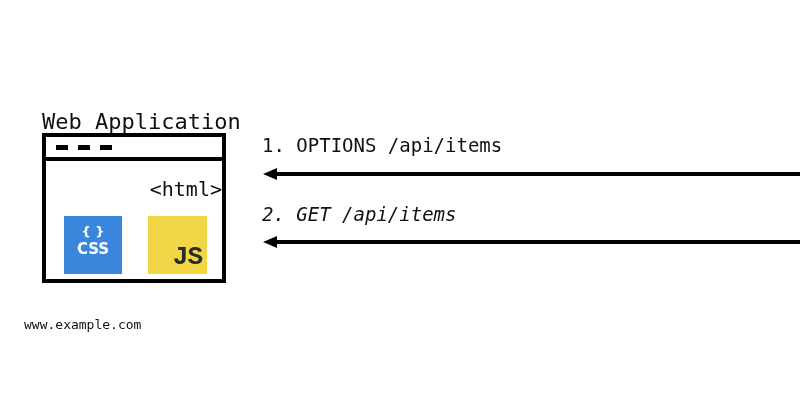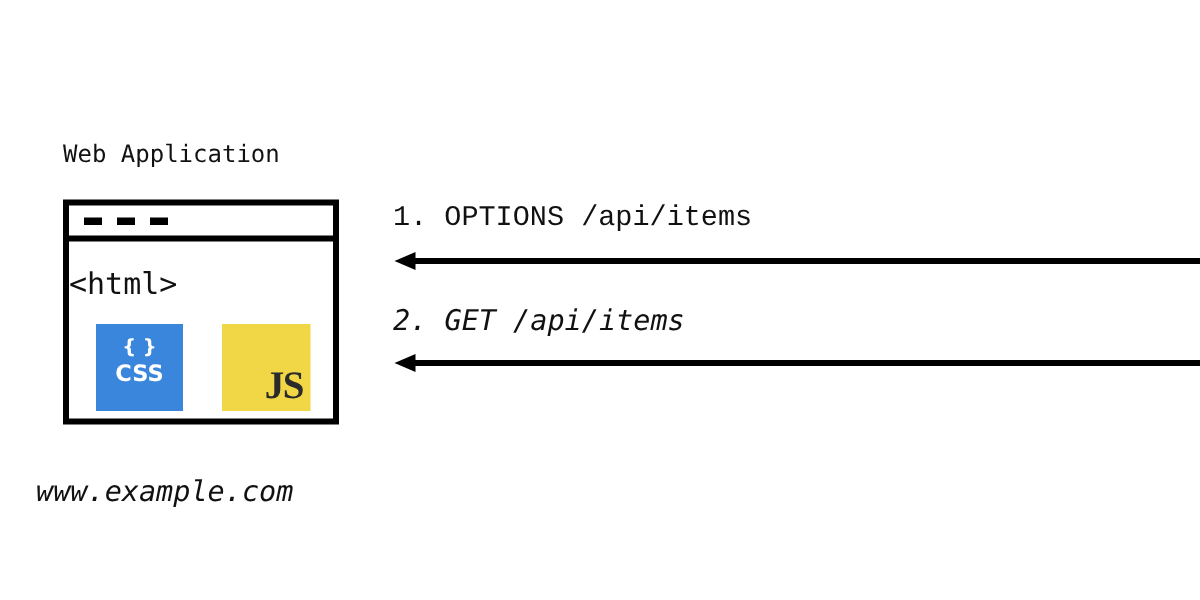--- a/index.html
+++ b/index.html
@@ -1,34 +1,34 @@
 <!DOCTYPE html>
 <html><head>
 <meta charset="utf-8">
 <style>
   html, body { margin: 0; padding: 0; }
   body { width: 800px; height: 400px; background: #ffffff; position: relative; overflow: hidden;
          font-family: "DejaVu Sans Mono", "Liberation Mono", monospace; color: #111; }
   .abs { position: absolute; }
   .label { font-size: 19px; white-space: nowrap; letter-spacing: 0; }
-  #app-title { left: 42px; top: 93px; font-size: 16px; }
-  #domain { left: 24px; top: 317px; font-size: 19px; font-style: italic; }
+  #app-title { left: 42px; top: 109px; font-size: 22px; }
+  #domain { left: 24px; top: 317px; font-size: 13px; }
   .browser { left: 42px; top: 133px; width: 176px; height: 142px; border: 4px solid #000; background: #fff; }
   .titlebar { position: absolute; left: 0; top: 0; right: 0; height: 20px; border-bottom: 4px solid #000; }
   .dot { position: absolute; top: 8px; width: 12px; height: 5px; background: #000; }
-  .html-tag { position: absolute; left: 0; right: 0; top: 40px; text-align: left; font-size: 20px; }
+  .html-tag { position: absolute; left: 0; right: 0; top: 40px; text-align: right; font-size: 20px; }
   .css-badge { position: absolute; left: 18px; top: 79px; width: 58px; height: 58px; background: #3b86dd;
                color: #fff; font-family: "DejaVu Sans", sans-serif; font-weight: bold; text-align: center; }
   .css-badge .braces { font-size: 13px; margin-top: 8px; line-height: 16px; }
   .css-badge .txt { font-size: 15px; line-height: 18px; margin-top: 0; }
   .js-badge { position: absolute; left: 102px; top: 79px; width: 59px; height: 58px; background: #f1d645;
-              color: #2b2b2b; font-family: Liberation Serif, serif; font-weight: bold; }
+              color: #2b2b2b; font-family: Liberation Mono, monospace; font-weight: bold; }
   .js-badge .txt { position: absolute; right: 5px; bottom: 2px; font-size: 26px; letter-spacing: -1px; }
   .arrow { position: absolute; left: 263px; width: 537px; height: 14px; }
-  #req1-label { left: 262px; top: 134px; font-family: Liberation Mono, monospace; }
+  #req1-label { left: 262px; top: 134px; }
   #req2-label { left: 262px; top: 203px; font-style: italic; }
   #arrow1 { top: 167px; }
   #arrow2 { top: 235px; }
 </style>
 </head>
 <body>
 
 <div id="app-title" class="abs label">Web Application</div>
 
 <div class="abs browser">

